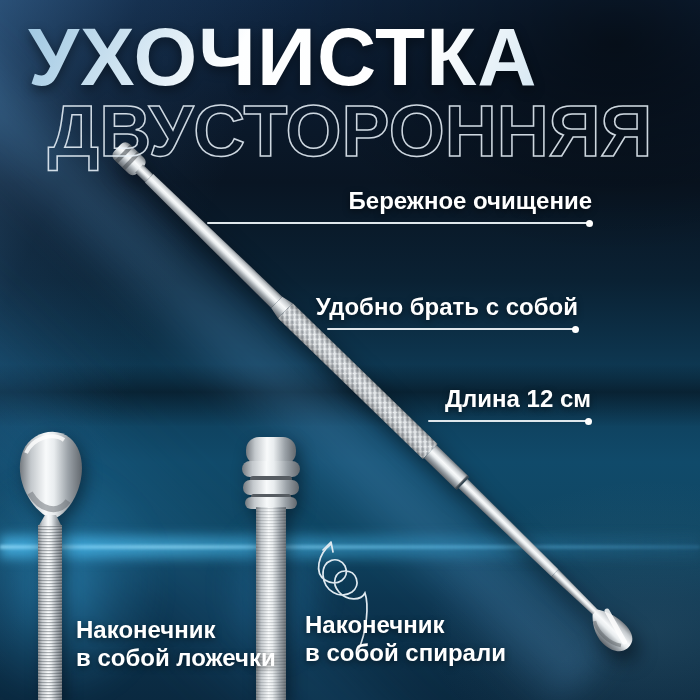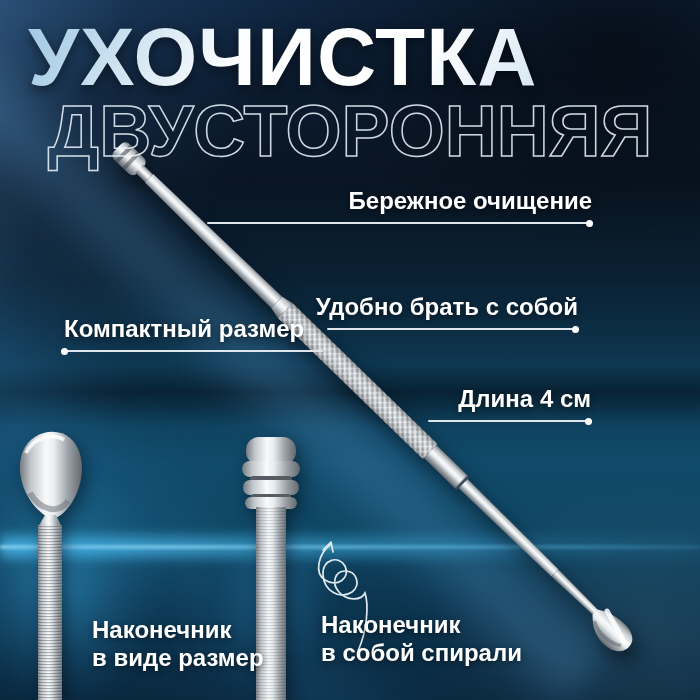--- a/index.html
+++ b/index.html
@@ -55,21 +55,21 @@
   .callout .line::after{
     content:"";position:absolute;top:-2.5px;width:7px;height:7px;border-radius:50%;background:#fff;}
   .callout.anchor-right .line::after{right:-1px;}
   .callout.anchor-left .line::after{left:-1px;}
   #callout-gentle{left:207px;top:188px;width:385px;}
   #callout-portable{left:327px;top:294px;width:251px;}
   #callout-compact{left:62px;top:316px;width:261px;}
   #callout-length{left:428px;top:386px;width:163px;}
 
   .tip-label{position:absolute;color:#fff;font-weight:700;font-size:24px;line-height:28px;
-    white-space:nowrap;text-shadow:0 2px 6px rgba(0,0,0,0.5);margin-left:16px;}
+    white-space:nowrap;text-shadow:0 2px 6px rgba(0,0,0,0.5);}
   #tip-label-spoon{left:76px;top:616px;}
   #tip-label-spiral{left:305px;top:611px;}
 
   .tool-svg{position:absolute;left:0;top:0;pointer-events:none;}
   #main-tool{filter:drop-shadow(6px 10px 9px rgba(0,4,10,0.5));}
   #closeup-spoon{left:0;top:415px;filter:drop-shadow(4px 6px 8px rgba(0,4,10,0.45));}
   #closeup-spiral{left:190px;top:415px;filter:drop-shadow(4px 6px 8px rgba(0,4,10,0.45));}
   #spiral-arrow{left:295px;top:528px;}
 </style>
 </head>
@@ -147,26 +147,22 @@
   <div class="title-sub">ДВУСТОРОННЯЯ</div>
 
   <div id="callout-portable" class="callout anchor-right">
     <div class="txt">Удобно брать с собой</div>
     <div class="line"></div>
   </div>
   <div id="callout-gentle" class="callout anchor-right">
     <div class="txt">Бережное очищение</div>
     <div class="line"></div>
   </div>
-  <div id="callout-compact" class="callout anchor-left">
-    <div class="txt">Компактный размер</div>
-    <div class="line"></div>
-  </div>
   <div id="callout-length" class="callout anchor-right">
-    <div class="txt">Длина 4 см</div>
+    <div class="txt">Длина 12 см</div>
     <div class="line"></div>
   </div>
 
   <svg id="closeup-spoon" class="tool-svg" width="120" height="285" viewBox="0 0 120 285">
     <path d="M51,104 C28,93 13,60 23,36 C31,17 56,11 70,23 C85,36 85,62 75,82 C68,96 58,104 51,104 Z" fill="url(#metH)"></path>
     <path d="M30,78 C40,95 58,100 68,86" stroke="#666c72" stroke-width="6" fill="none" opacity="0.5"></path>
     <path d="M26,38 C33,23 52,17 64,25" stroke="#ffffff" stroke-width="4" fill="none" opacity="0.8"></path>
     <path d="M45,100 L38,112 L62,112 L56,100 Z" fill="url(#metH)"></path>
     <rect x="38" y="110" width="24" height="175" fill="url(#metH)"></rect>
     <rect x="38" y="110" width="24" height="175" fill="url(#ribs)" opacity="0.85"></rect>
@@ -183,20 +179,20 @@
     <rect x="66" y="92" width="30" height="193" fill="url(#ribs)" opacity="0.4"></rect>
   </svg>
 
   <svg id="spiral-arrow" class="tool-svg" width="80" height="135" viewBox="0 0 80 135">
     <path d="M36,16 C23,26 19,45 30,52 C42,60 56,50 50,38 C44,27 27,31 28,47 C29,63 45,72 57,64 C66,57 62,43 50,43 C40,43 36,55 44,64 C52,73 66,73 70,65 C74,77 72,103 63,123" stroke="#dfe9f0" stroke-width="1.7" fill="none" stroke-linecap="round"></path>
     <path d="M28,22 L36,14 L38,24" stroke="#dfe9f0" stroke-width="1.7" fill="none" stroke-linecap="round" stroke-linejoin="round"></path>
   </svg>
 
   <div id="tip-label-spoon" class="tip-label">
     <div>Наконечник</div>
-    <div>в виде размер</div>
+    <div>в собой ложечки</div>
   </div>
   <div id="tip-label-spiral" class="tip-label">
     <div>Наконечник</div>
     <div>в собой спирали</div>
   </div>
 
 </div>
 
 </body></html>

